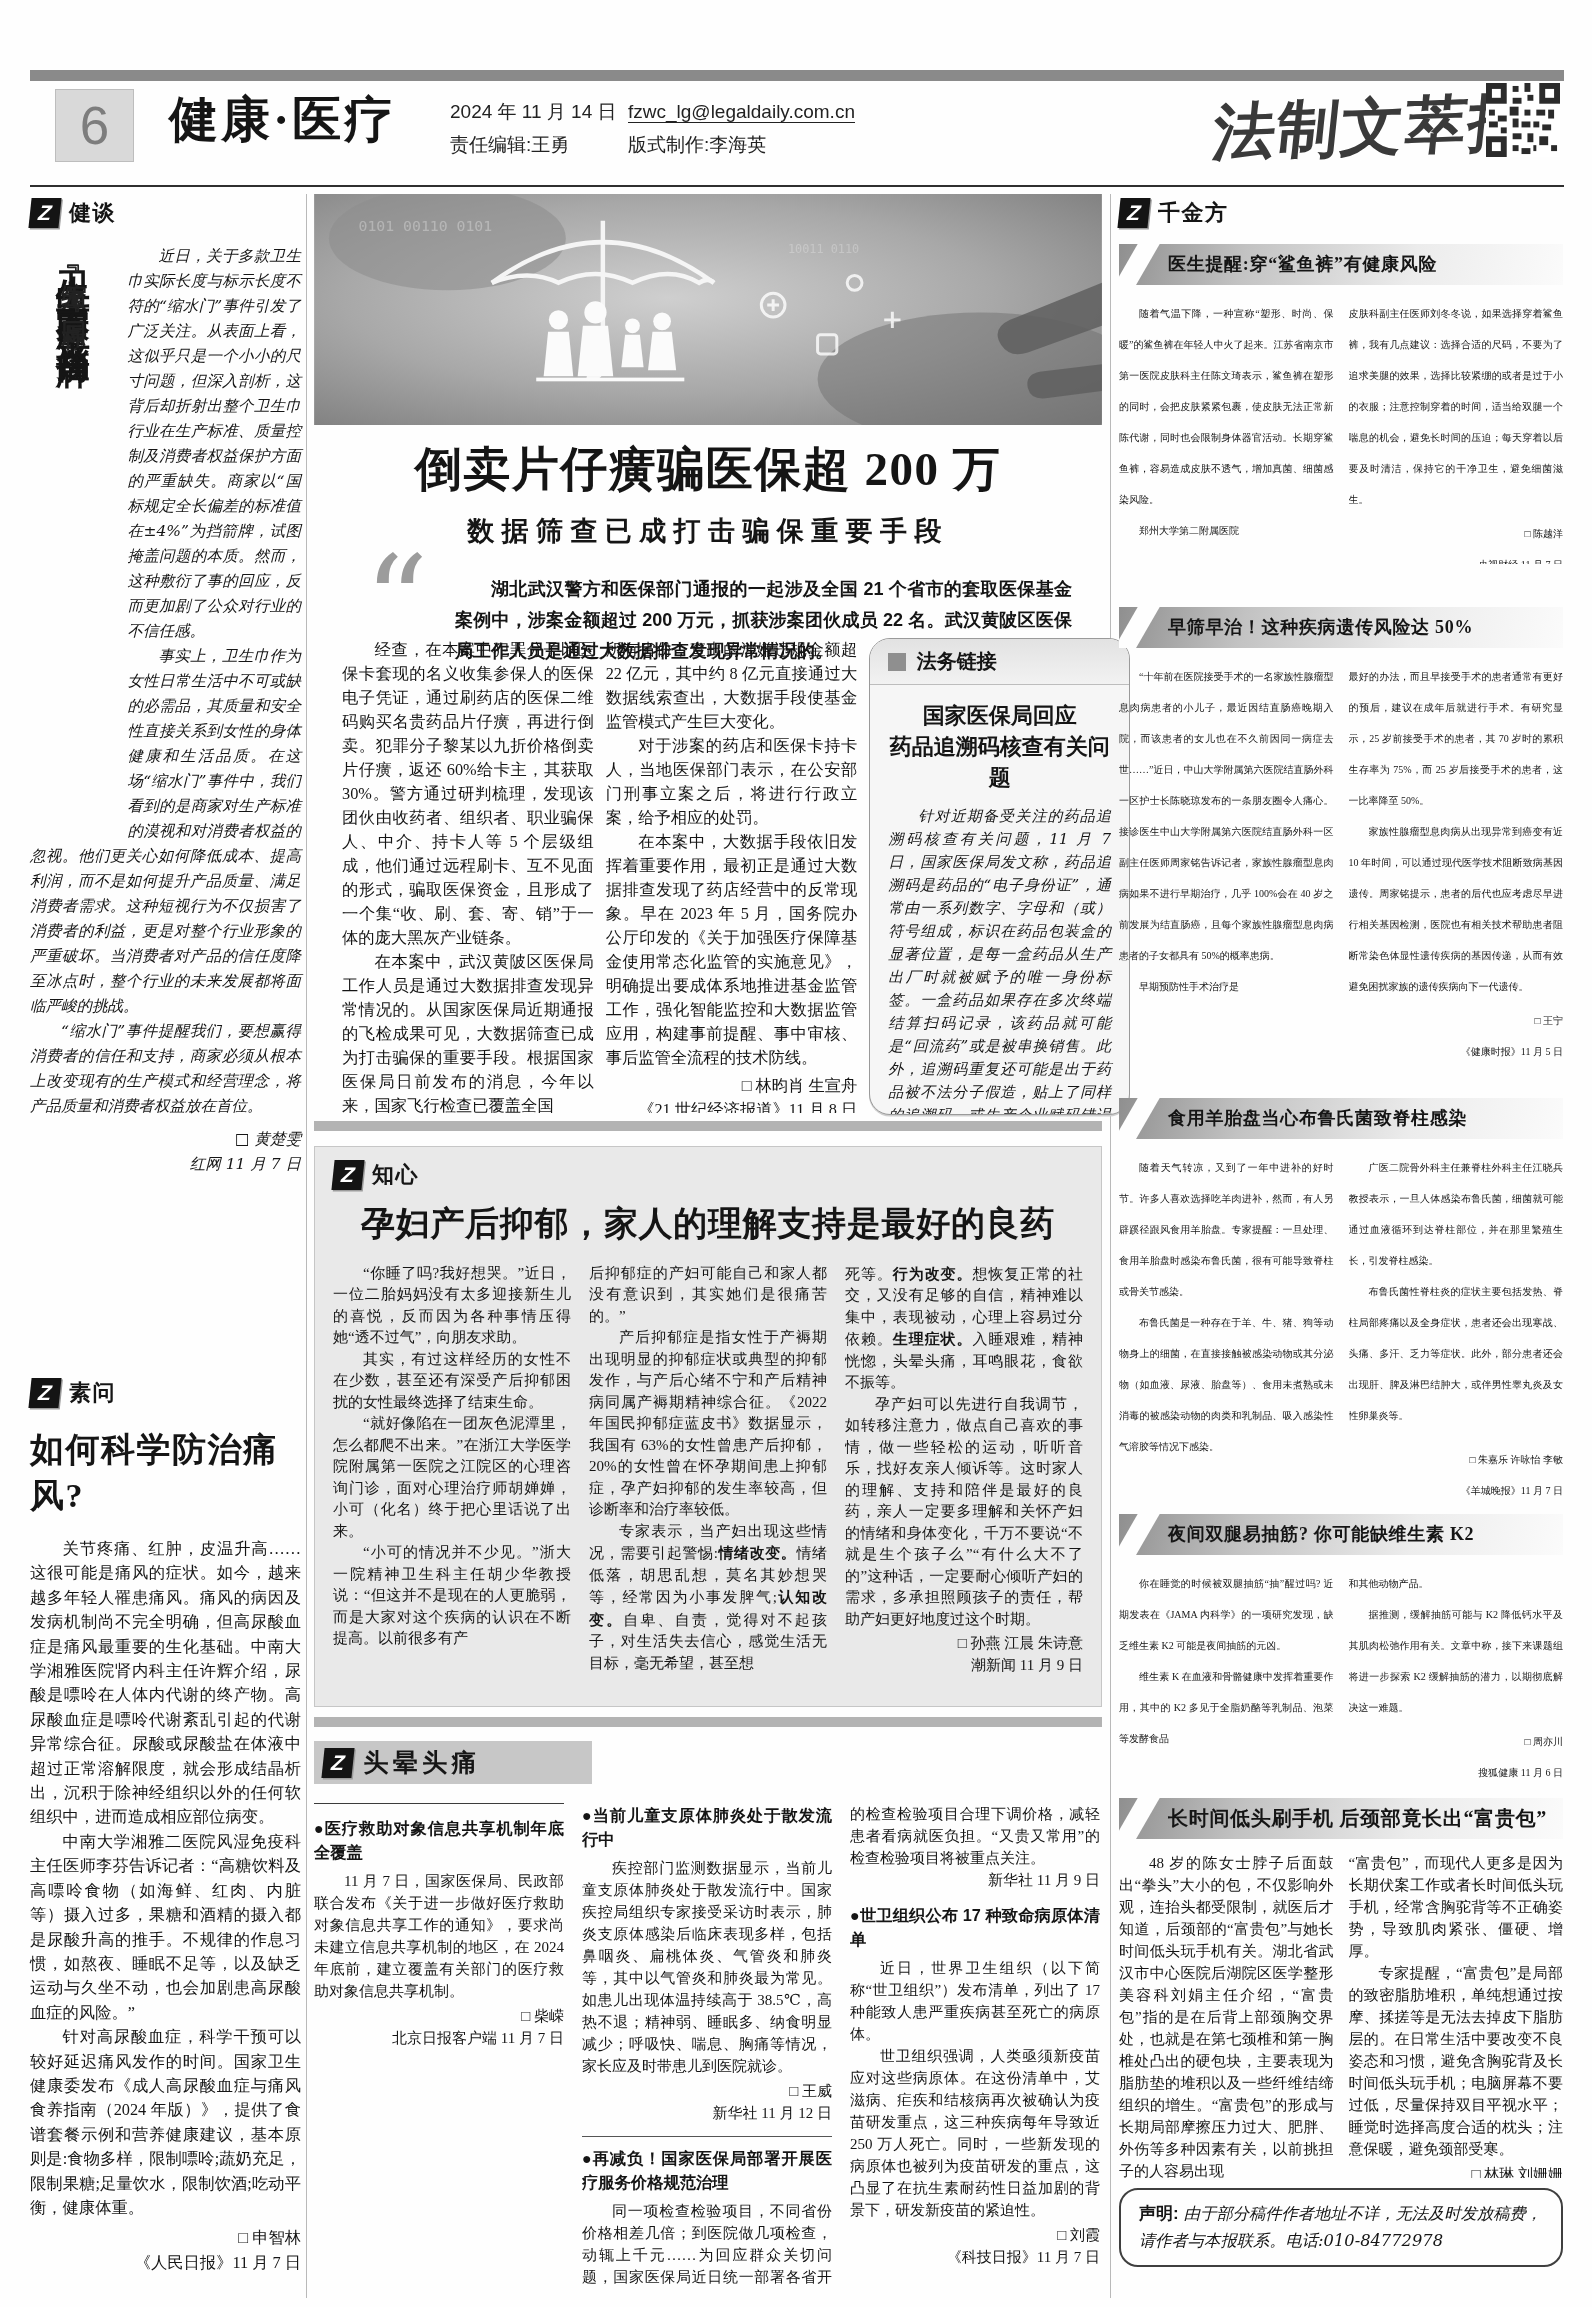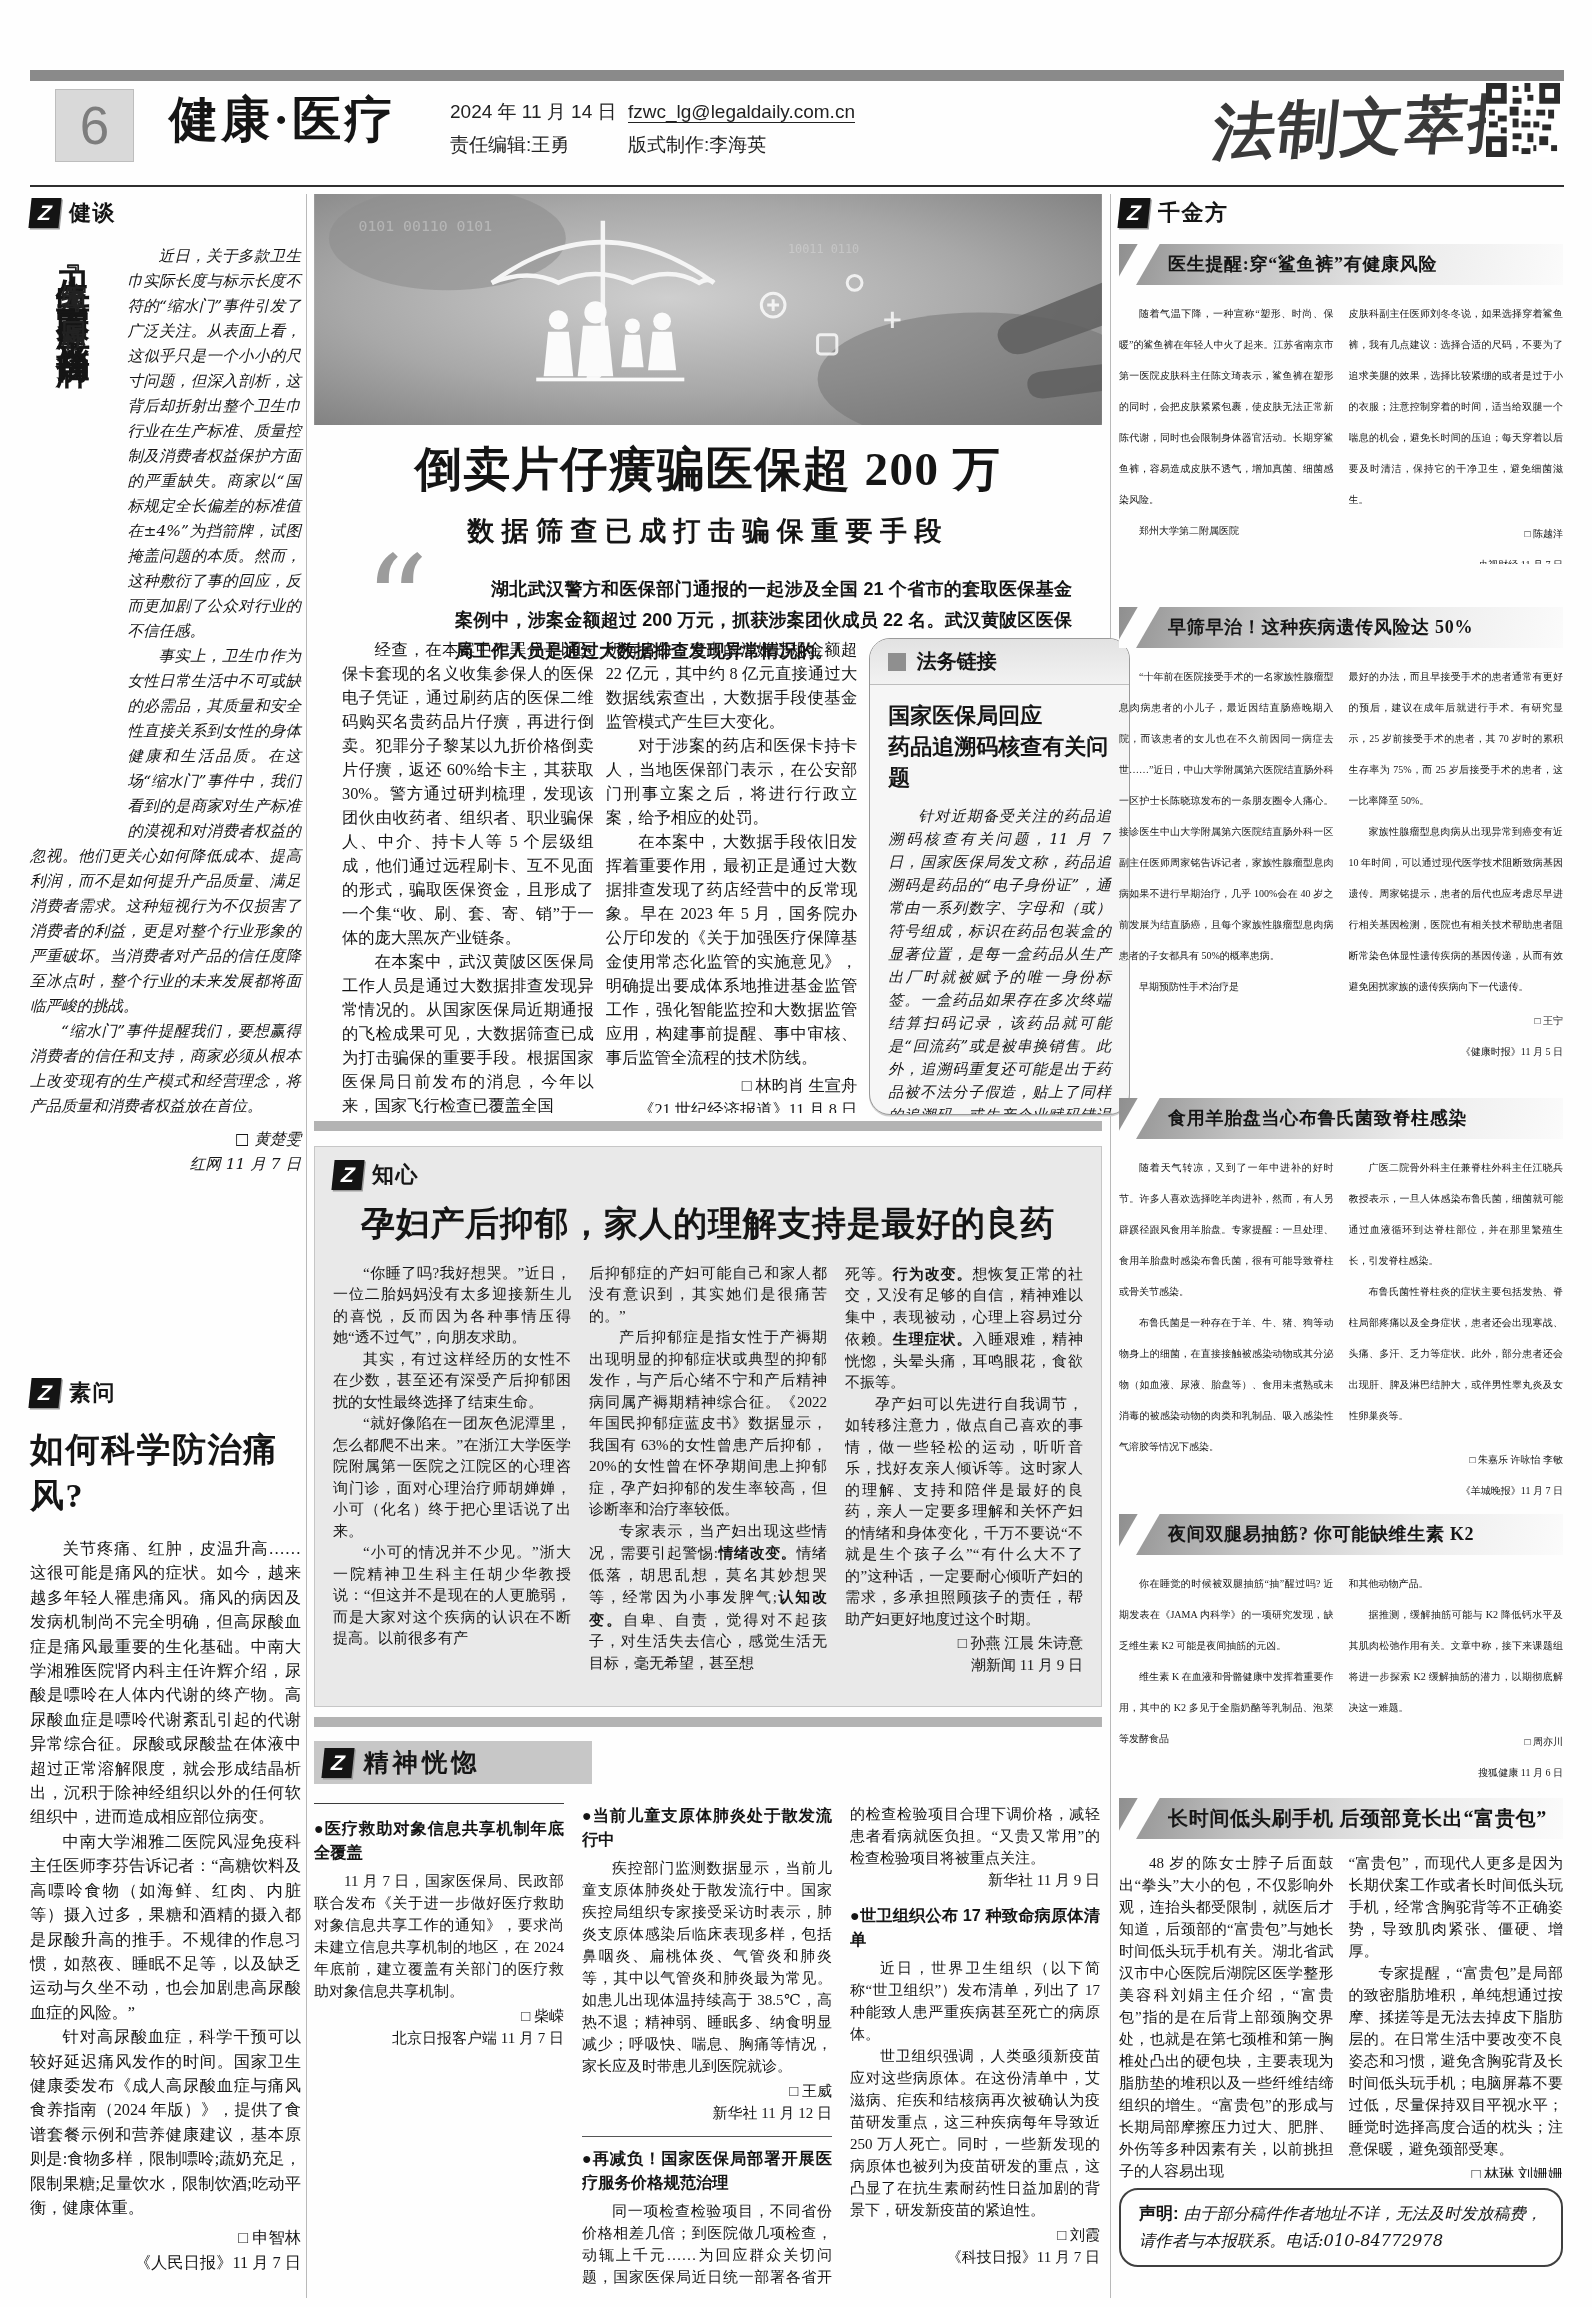--- a/index.html
+++ b/index.html
@@ -53,21 +53,21 @@
           text-indent:2em;}
   .maincols{display:flex;gap:12px;}
   .mcol{width:252px;font-size:16.3px;line-height:24px;height:475px;overflow:hidden;}
   .law-box{width:259px;height:475px;border:1.5px solid #9a9a9a;border-radius:21px;background:#f6f6f6;
            overflow:hidden;box-shadow:0 1.5px 0 #cfcfcf;}
   .law-head{display:flex;align-items:center;gap:10.4px;padding:9px 18px;border-bottom:1.5px solid #bdbdbd;
             background:linear-gradient(#e2e2e2,#f2f2f2);}
   .law-sq{width:18px;height:18px;background:#8f8f8f;}
   .law-tag{font-size:20px;font-weight:900;font-family:"Liberation Sans",sans-serif;}
   .law-body{padding:15px 18px;}
-  .law-title{font-size:22px;font-weight:900;line-height:31px;}
+  .law-title{font-size:22px;font-weight:900;line-height:31px;text-align:center;}
   .law-text{margin-top:12px;font-size:15px;line-height:23px;}
 
   .graybar{height:10.4px;background:#b3b3b3;}
 
   
   .zx{background:#e9e9e9;border:0.7px solid #c6c6c6;padding:13.3px 18px;box-sizing:border-box;}
   .zx-hl{text-align:center;font-size:34px;font-weight:900;margin:10.4px 0 16.3px 0;letter-spacing:0.7px;}
   .zxcols{display:flex;gap:18px;}
   .zxcol{width:238px;font-size:15px;line-height:21.5px;height:444px;overflow:hidden;}
 
@@ -296,21 +296,21 @@
         <p class="byline">潮新闻 11 月 9 日</p>
       </div>
     </div>
   </div>
 
   <div class="abs graybar" style="left:314px;top:1717px;width:788px;"></div>
 
   <div class="abs" style="left:314px;top:1741px;width:788px;">
     <div class="yimu-band">
       <span class="zbox">Z</span>
-      <span class="yimu-label">精神恍惚</span>
+      <span class="yimu-label">头晕头痛</span>
     </div>
     <div class="yimucols">
       <div class="ycol rule just">
         <div class="item-t first">●医疗救助对象信息共享机制年底全覆盖</div>
         <p>11 月 7 日，国家医保局、民政部联合发布《关于进一步做好医疗救助对象信息共享工作的通知》，要求尚未建立信息共享机制的地区，在 2024 年底前，建立覆盖有关部门的医疗救助对象信息共享机制。</p>
         <p class="byline" style="margin-top:3px;">□ 柴嵘</p>
         <p class="byline">北京日报客户端 11 月 7 日</p>
       </div>
       <div class="ycol just">
         <div class="item-t first">●当前儿童支原体肺炎处于散发流行中</div>

